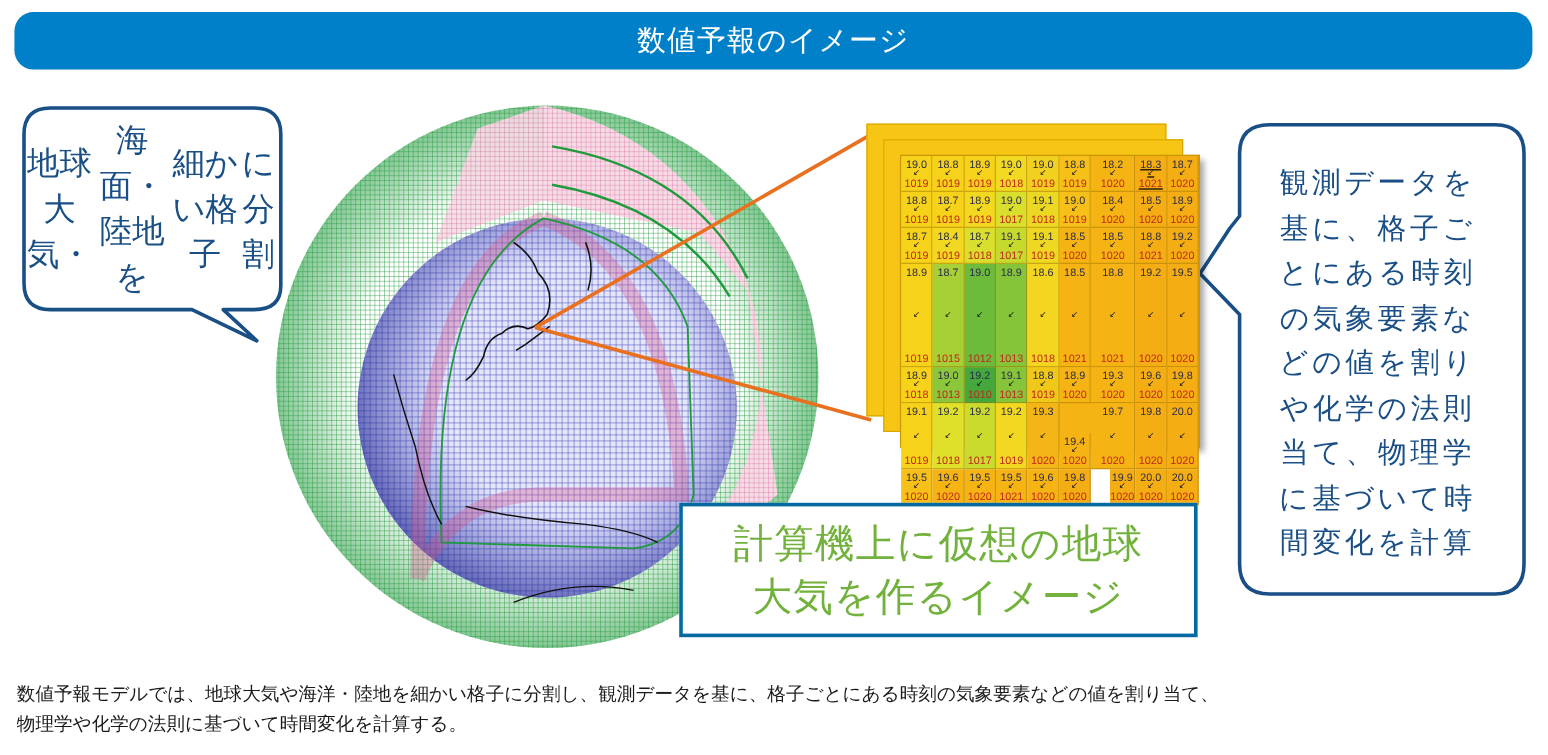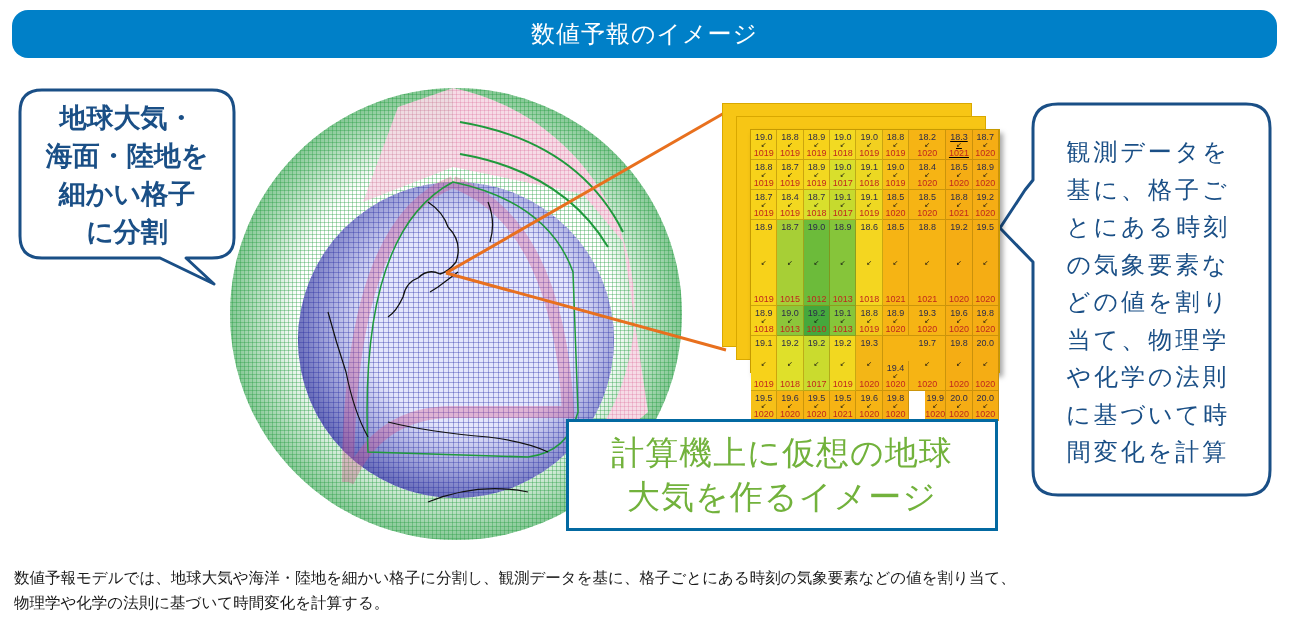--- a/index.html
+++ b/index.html
@@ -10,22 +10,22 @@
     position: absolute; left: 12px; top: 10px; width: 1265px; height: 48px;
     background: #0080c8; border-radius: 16px;
     display: flex; align-items: center; justify-content: center;
     color: #ffffff; font-size: 24px; letter-spacing: 1px;
   }
 
   .callout-svg { position: absolute; left: 0; top: 0; pointer-events: none; }
 
   .left-bubble-text {
     position: absolute; left: 22px; top: 90px; width: 210px; height: 170px;
-    display: flex; flex-direction: column; align-items: center; justify-content: center;
-    color: #1a4f86; font-size: 27px; line-height: 38px; text-align: center; font-weight: bold;
+    display: flex; align-items: center; justify-content: center;
+    color: #1a4f86; font-size: 27px; line-height: 38px; text-align: center;
   }
 
   .right-bubble-text {
     position: absolute; left: 1030px; top: 108px; width: 236px; height: 390px;
     display: flex; flex-direction: column; align-items: center; justify-content: center;
     color: #1a4f86; font-size: 24px; line-height: 37.5px; letter-spacing: 3px;
   }
 
   .globe { position: absolute; left: 228px; top: 82px; }
 
@@ -448,22 +448,22 @@
   <div>細かい格子</div>
   <div>に分割</div>
 </div>
 
 <div class="right-bubble-text">
   <div>観測データを</div>
   <div>基に、格子ご</div>
   <div>とにある時刻</div>
   <div>の気象要素な</div>
   <div>どの値を割り</div>
+  <div>や化学の法則</div>
   <div>当て、物理学</div>
-  <div>や化学の法則</div>
   <div>に基づいて時</div>
   <div>間変化を計算</div>
 </div>
 
 <div class="green-box">
   <div>計算機上に仮想の地球</div>
   <div>大気を作るイメージ</div>
 </div>
 
 <div class="caption">

